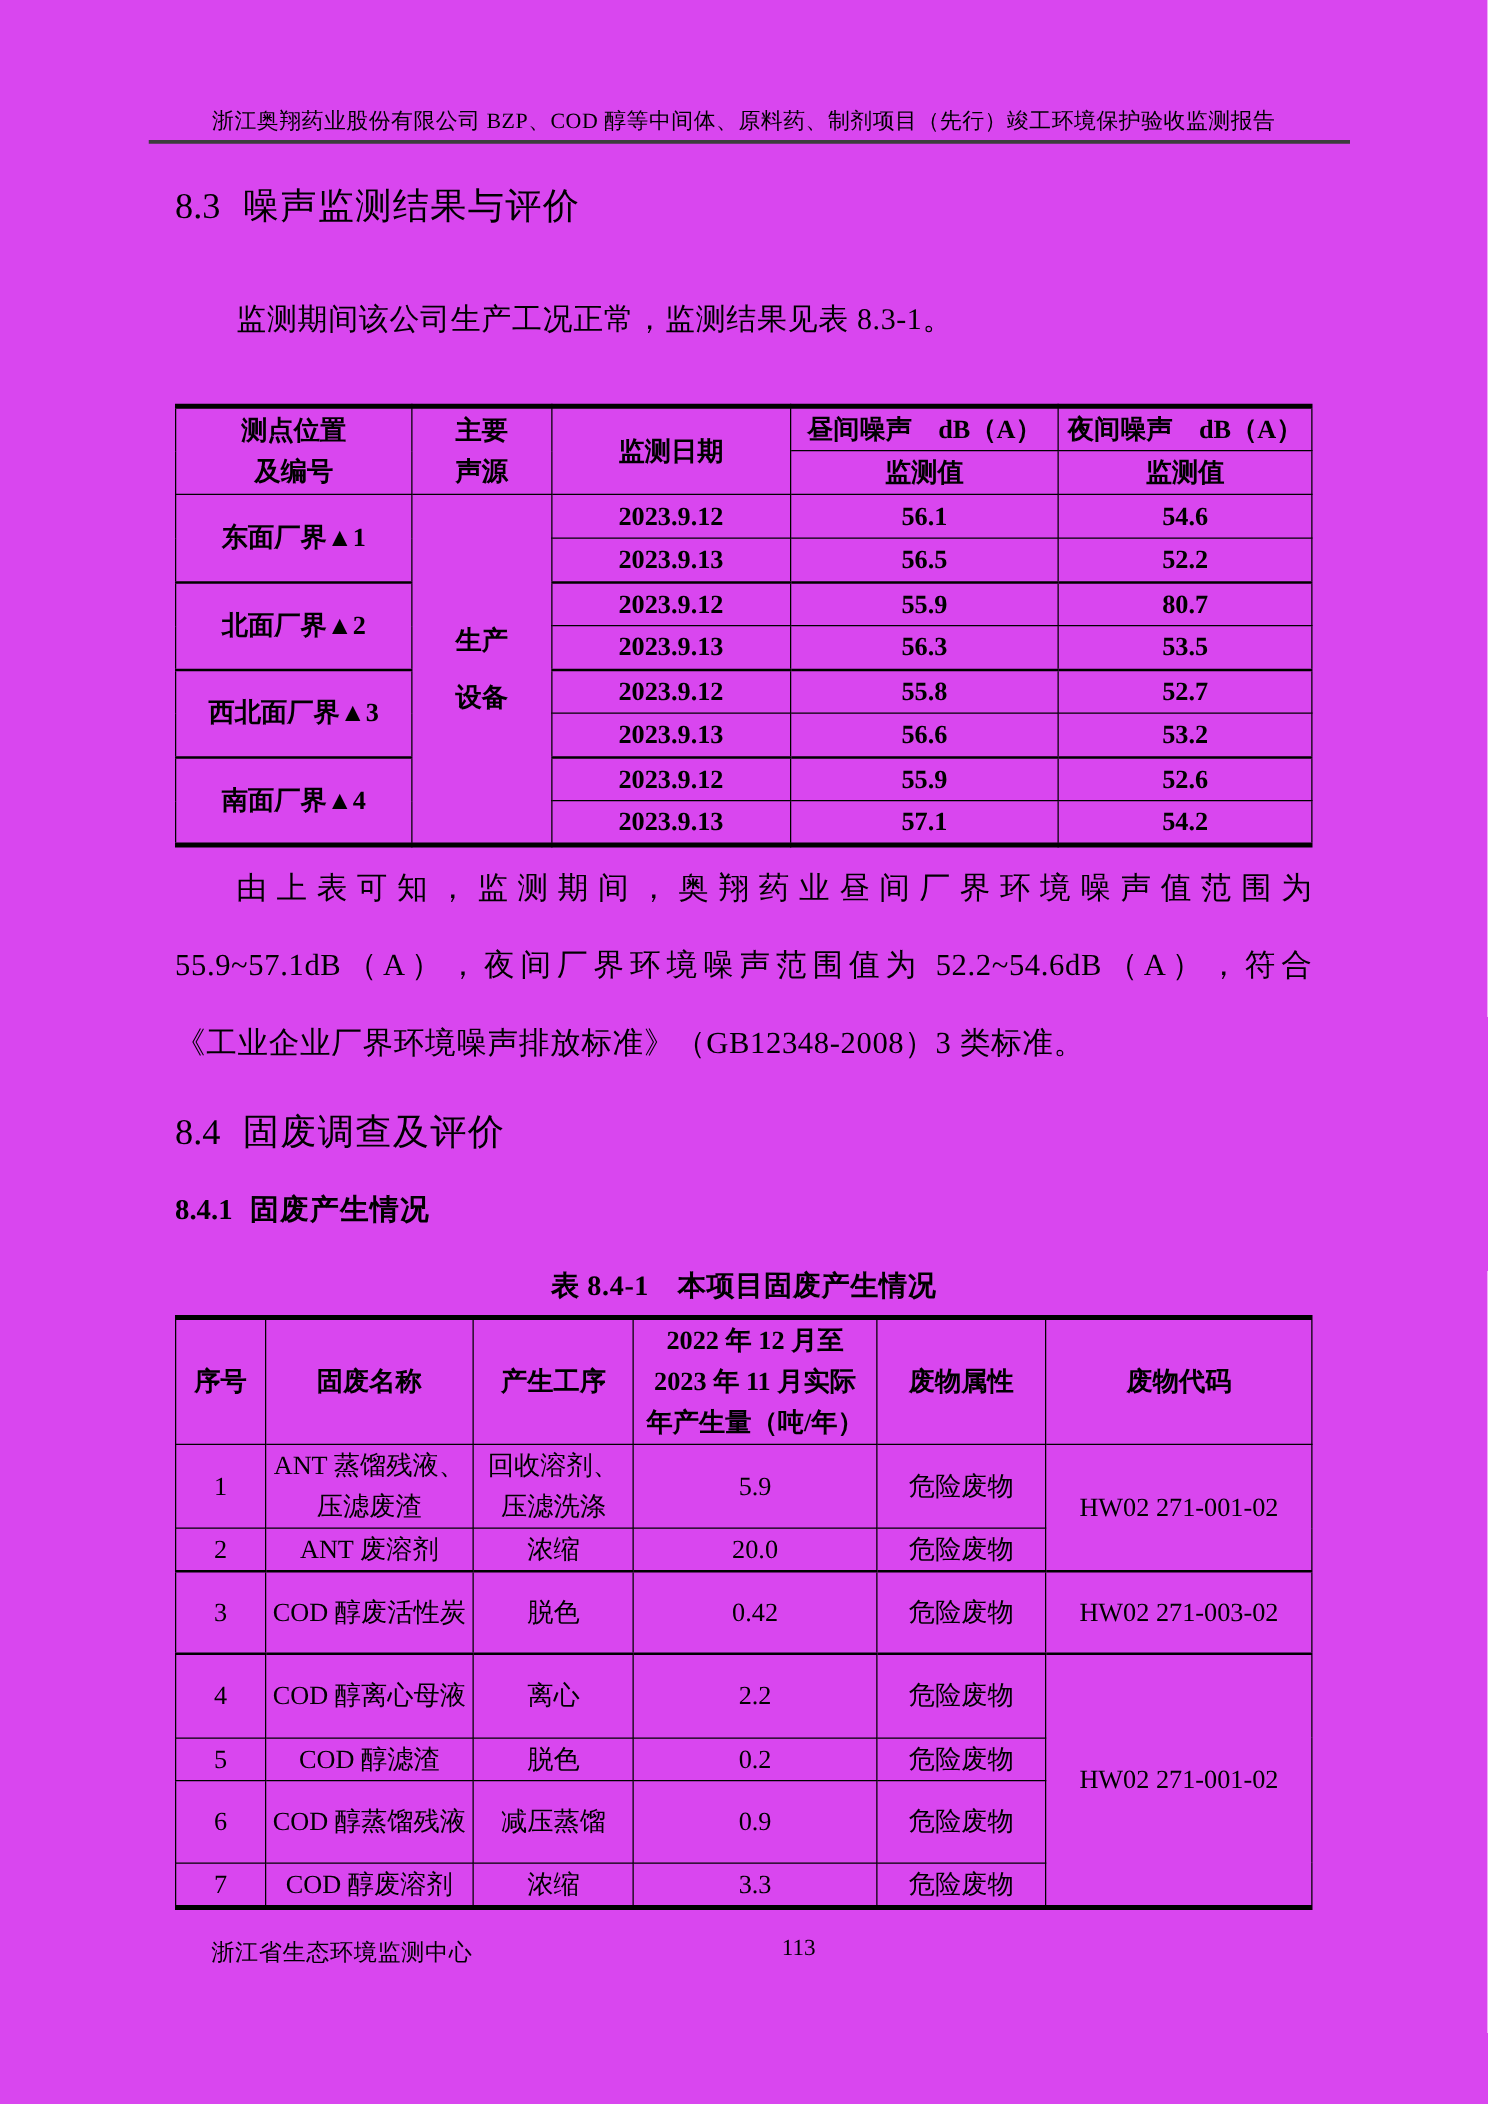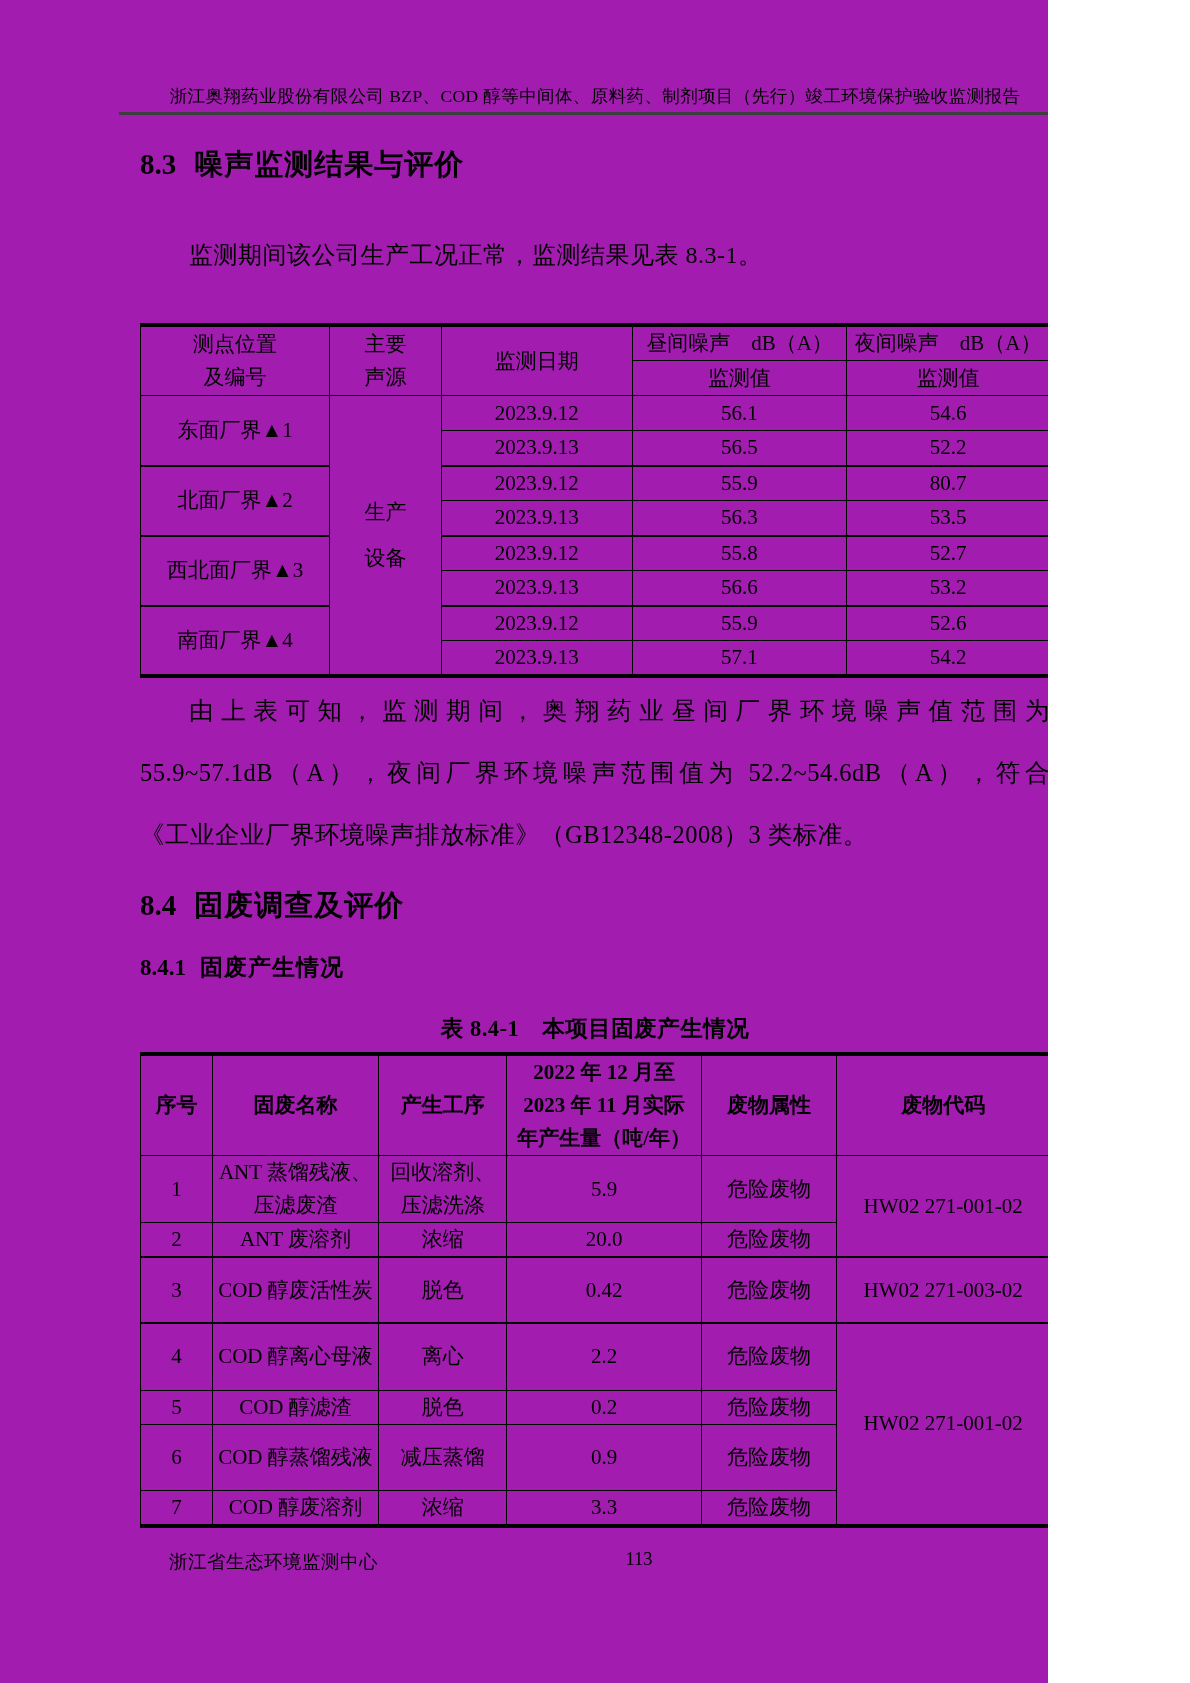--- a/index.html
+++ b/index.html
@@ -1,36 +1,36 @@
 <!DOCTYPE html>
 <html lang="zh"><head>
 <meta charset="utf-8">
 <style>
   html,body{margin:0;padding:0;background:#fff;}
   .page{
     position:relative;
-    width:1048px;height:1683px;
-    background:#a21caf;
+    width:1190px;height:1683px;
+    background:#d946ef;
     font-family:"Liberation Serif","DejaVu Serif",serif;
     color:#000;
     overflow:hidden;
   }
   
   .doc-header-text{
     position:absolute;top:84px;left:0;width:1190px;
     text-align:center;font-size:17.5px;letter-spacing:.4px;
   }
   .doc-header-rule{
     position:absolute;top:112px;left:119px;width:961px;height:0;
     border-top:3px solid #3d3d3d;
   }
   
   .sec-heading{
     position:absolute;left:140px;
-    font-weight:700;font-size:29px;letter-spacing:1px;
+    font-weight:400;font-size:29px;letter-spacing:1px;
     white-space:nowrap;
   }
   .sec-heading .num{margin-right:18px;letter-spacing:0;}
   .sub-heading{
     position:absolute;left:140px;
     font-weight:700;font-size:23px;letter-spacing:1px;white-space:nowrap;
   }
   .sub-heading .num{margin-right:14px;letter-spacing:0;}
   .para-intro{
     position:absolute;left:140px;width:910px;
@@ -91,21 +91,21 @@
   <div class="doc-header-text">浙江奥翔药业股份有限公司 BZP、COD 醇等中间体、原料药、制剂项目（先行）竣工环境保护验收监测报告</div>
   <div class="doc-header-rule"></div>
 
   <div class="sec-heading" style="top:145px;">
     <span class="num">8.3</span><span>噪声监测结果与评价</span>
   </div>
 
   <div class="para-intro" style="top:207px;">监测期间该公司生产工况正常，监测结果见表 8.3-1。</div>
 
 
-  <table class="doc-tbl tbl-noise" style="top:323px;">
+  <table class="doc-tbl tbl-noise" style="top:323px;font-weight:bold;">
     <colgroup>
       <col style="width:20.8%">
         <col style="width:12.3%">
         <col style="width:21.0%">
         <col style="width:23.6%">
         <col style="width:22.3%">
     </colgroup>
     <tbody>
       <tr class="h1">
         <td rowspan="2" class="two-line">

